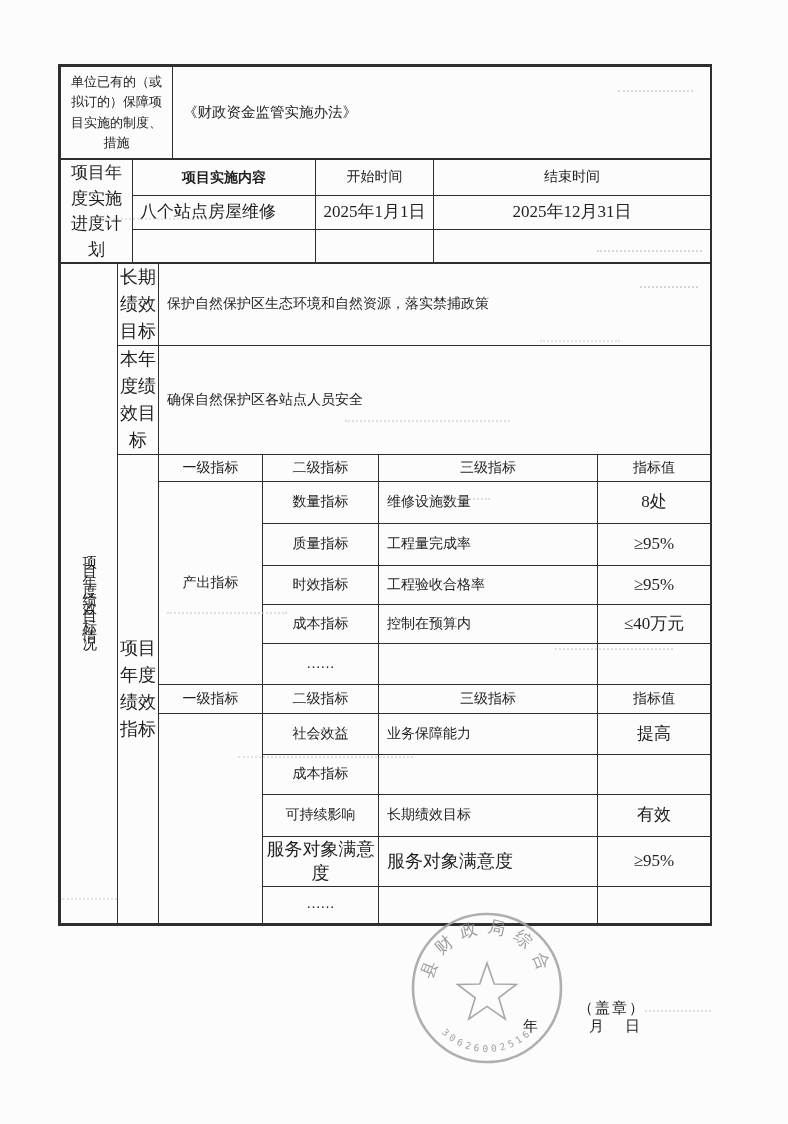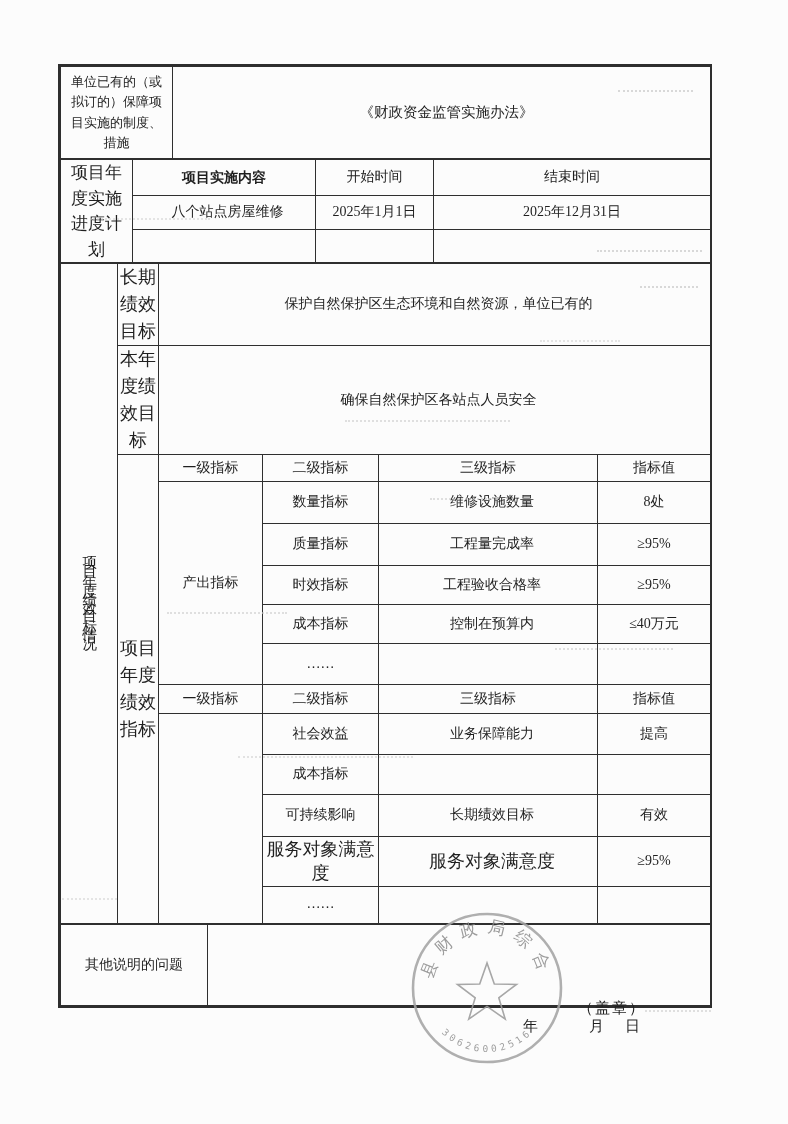--- a/index.html
+++ b/index.html
@@ -3,27 +3,27 @@
 <meta charset="utf-8">
 <style>
   html,body{margin:0;padding:0;background:#e9e9e9;}
   .page{position:relative;width:788px;height:1124px;background:#fcfcfc;overflow:hidden;
         font-family:"Liberation Serif","DejaVu Serif",serif;color:#1f1f1f;padding-left:48px;}
   .form-wrap{position:absolute;left:58px;top:64px;width:654px;border:2px solid #2e2e2e;box-sizing:border-box;background:transparent;}
   table{border-collapse:collapse;table-layout:fixed;width:650px;}
   td{border:1px solid #2f2f2f;padding:0;vertical-align:middle;text-align:center;
      font-size:14px;line-height:1.35;overflow:hidden;}
   .sans{font-family:"Liberation Sans","DejaVu Sans",sans-serif;}
-  .left{text-align:center;padding-left:10px;}
+  .left{text-align:left;padding-left:10px;}
   .wrap2{word-break:break-all;line-height:1.5;font-size:18px;padding:0 2px;}
   .v-label{writing-mode:vertical-lr;text-orientation:upright;letter-spacing:9px;font-size:14.5px;display:inline-block;}
   .b{font-weight:bold;}
   .inst-label{font-size:13px;word-break:break-all;line-height:1.55;padding:0 4px;}
   .sched-label{font-size:17px;word-break:break-all;line-height:1.5;padding:0 3px;}
-  .val{font-size:14px;}
+  .val{font-size:17px;}
   .small{font-size:18px;}
   .art{position:absolute;border-top:2px dotted #cdcdcd;opacity:.75;height:0;}
   .stamp{position:absolute;left:402px;top:903px;width:170px;height:170px;opacity:.88;}
   .seal-note{position:absolute;left:578px;top:999px;font-size:15px;letter-spacing:2px;}
   .d-year{position:absolute;left:523px;top:1017px;font-size:15px;}
   .d-month{position:absolute;left:589px;top:1017px;font-size:15px;}
   .d-day{position:absolute;left:625px;top:1017px;font-size:15px;}
 </style>
 </head>
 <body>
@@ -79,21 +79,21 @@
         <col style="width:116px">
           <col style="width:219px">
           <col style="width:113px">
       </colgroup>
       <tbody>
           <tr style="height:80px">
         <td rowspan="14">
           <span class="v-label">项目年度绩效目标情况</span>
         </td>
         <td class="wrap2">长期绩效目标</td>
-        <td colspan="4" class="left" style="padding-left:8px">保护自然保护区生态环境和自然资源，单位已有的</td>
+        <td colspan="4" class="left" style="padding-left:8px">保护自然保护区生态环境和自然资源，落实禁捕政策</td>
       </tr>
       <tr style="height:85px">
         <td class="wrap2">本年度绩效目标</td>
         <td colspan="4" class="left" style="padding-left:8px">确保自然保护区各站点人员安全</td>
       </tr>
       <tr style="height:27px">
         <td rowspan="12" class="wrap2">项目年度绩效指标</td>
         <td>一级指标</td>
         <td>二级指标</td>
         <td>三级指标</td>
@@ -159,24 +159,20 @@
       </tr>
     </tbody>
       </table>
 
     <table>
       <colgroup>
           <col style="width:147px">
           <col style="width:503px">
         </colgroup>
       <tbody>
-          <tr style="height:81px">
-        <td class="sans">其他说明的问题</td>
-        <td></td>
-      </tr>
     </tbody>
       </table>
   </div>
 
   <svg class="stamp" viewBox="-85 -85 170 170">
     <defs>
       <path id="arcTop" d="M -55 0 A 55 55 0 0 1 55 0" fill="none"></path>
       <path id="arcBottom" d="M -64 0 A 64 64 0 0 0 64 0" fill="none"></path>
     </defs>
     <circle cx="0" cy="0" r="74" fill="none" stroke="#a5a5a5" stroke-width="2.6"></circle>

